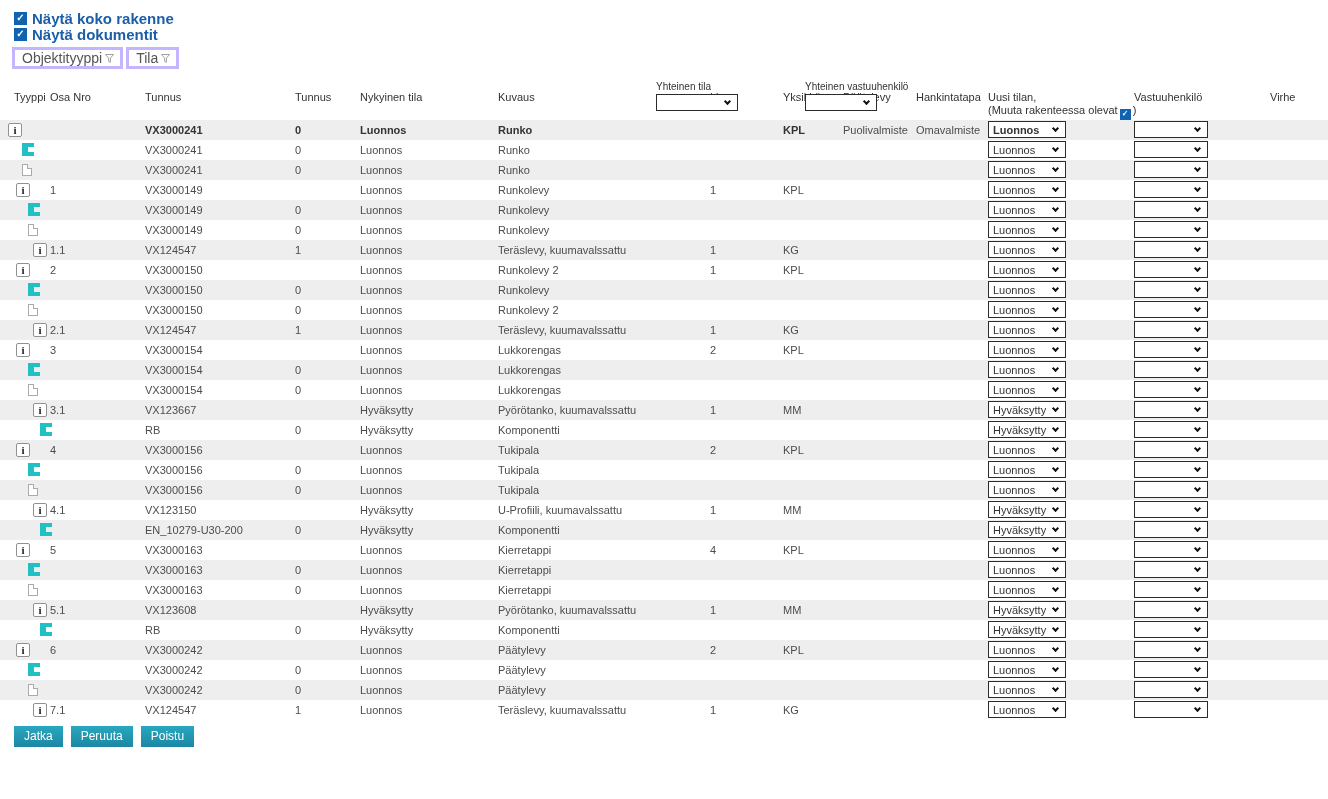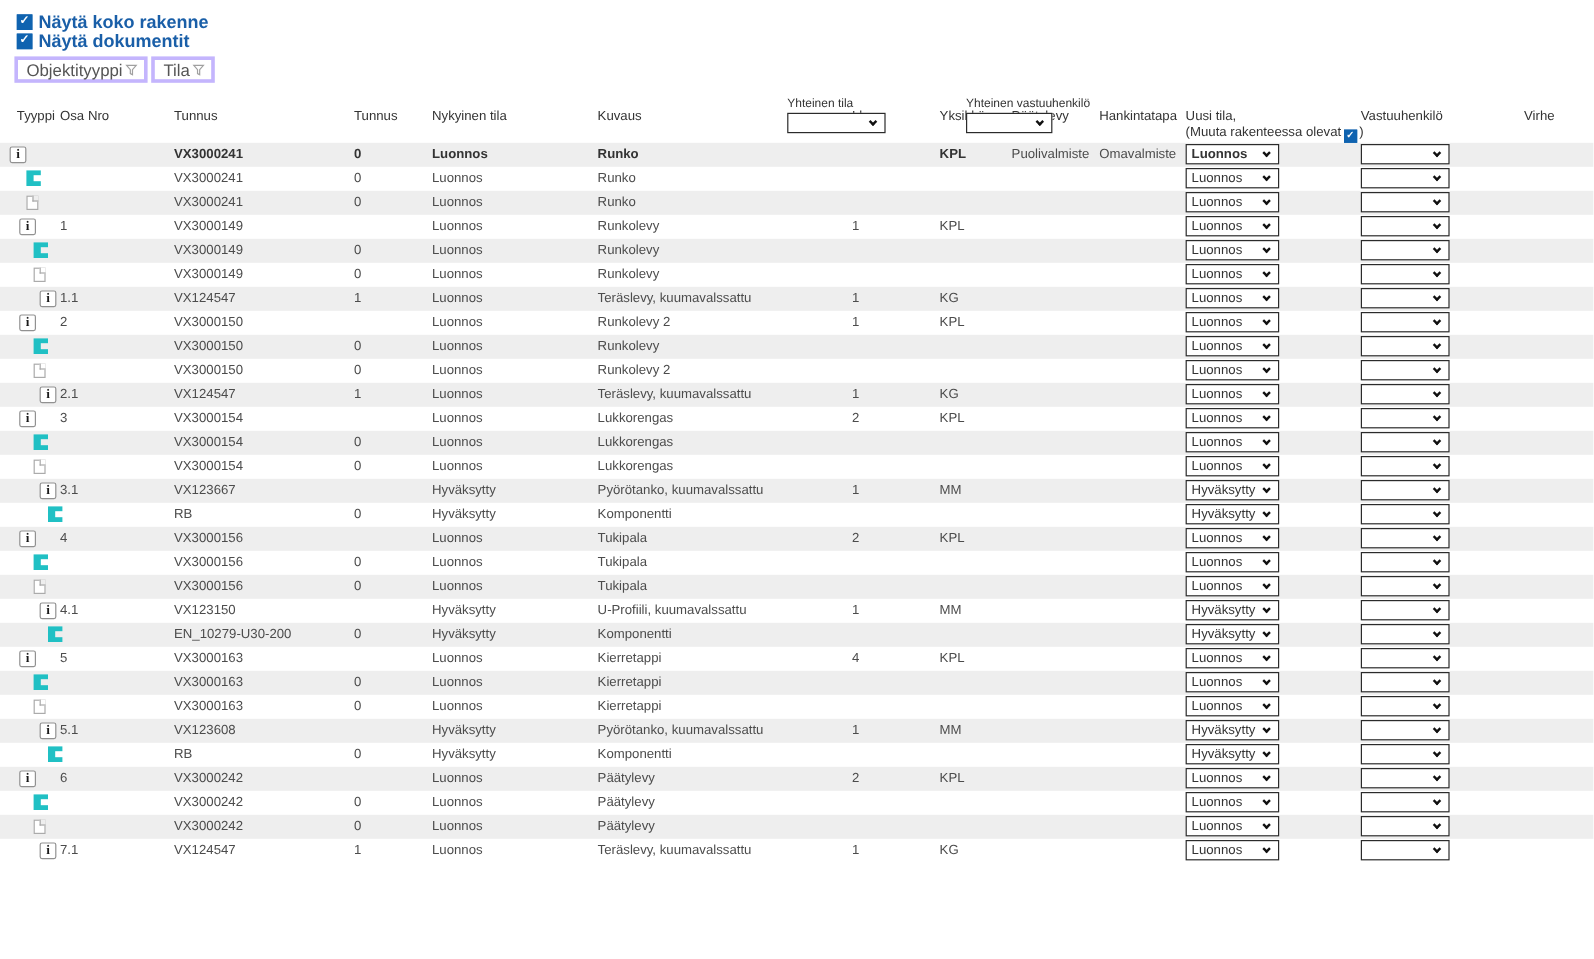--- a/index.html
+++ b/index.html
@@ -126,21 +126,21 @@
     <div class="th">Osa Nro</div>
     <div class="th">Tunnus</div>
     <div class="th">Tunnus</div>
     <div class="th">Nykyinen tila</div>
     <div class="th">Kuvaus</div>
     <div class="th">Lkm</div>
     <div class="th">Yksikkö</div>
     <div class="th">Päätylevy</div>
     <div class="th">Hankintatapa</div>
     <div class="th">
-      <div>Uusi tila,</div>
+      <div>Uusi tilan,</div>
       <div class="subhead"><span>(Muuta rakenteessa olevat</span><span class="checkbox small">
             <span class="check-glyph">✓</span>
           </span><span>)</span></div>
     </div>
     <div class="th">Vastuuhenkilö</div>
     <div class="th">Virhe</div>
   </div>
 
   <div id="table-body">
       <div class="trow grid-cols odd bold">
@@ -948,14 +948,19 @@
         <div class="cell c-vastuu">
           <div class="select row-select" style="width: 74px;">
             <span class="sel-text"></span>
             <span class="chev"></span>
           </div>
         </div>
         <div class="cell c-virhe"></div>
       </div>
     </div>
 
+  <div class="actions">
+    <button class="action-btn">Jatka</button>
+    <button class="action-btn">Peruuta</button>
+    <button class="action-btn">Poistu</button>
+  </div>
 
 </div>
 
 </body></html>

